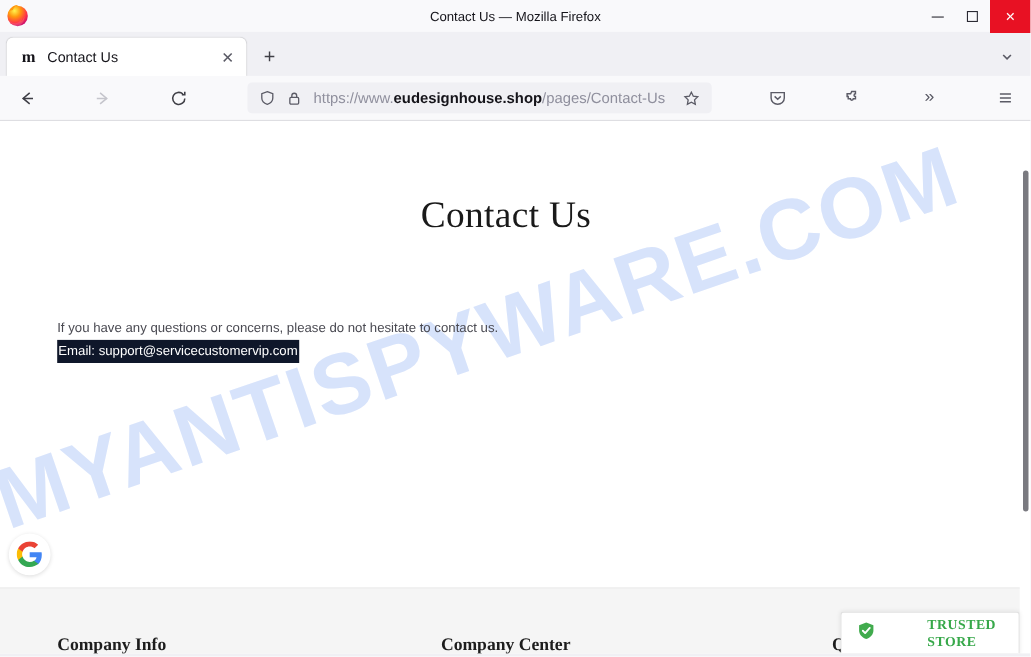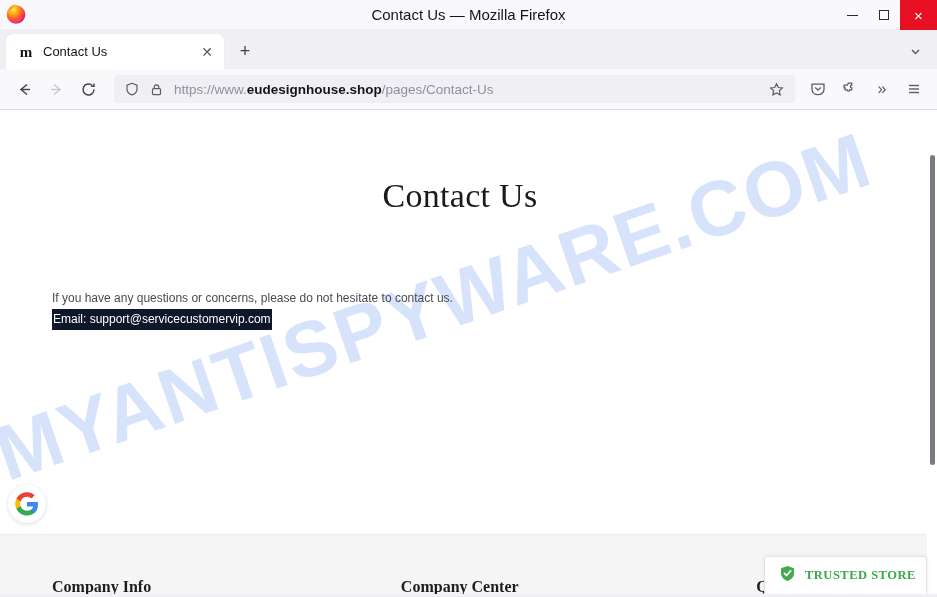--- a/index.html
+++ b/index.html
@@ -28,21 +28,21 @@
   .ff-logo {
     position: absolute; left: 5px; top: 3px;
     width: 22px; height: 22px;
   }
   .win-title {
     position: absolute;
     left: 0; right: 0; top: 0;
     height: 30px;
     line-height: 30px;
     text-align: center;
-    font-size: 15px;
+    font-size: 12px;
     color: #15141a;
   }
   .win-controls {
     position: absolute; right: 0; top: 0;
     height: 30px;
     display: flex;
   }
   .win-btn {
     width: 32px; height: 30px;
     display: flex; align-items: center; justify-content: center;
@@ -121,20 +121,21 @@
 
   
   .navbar {
     position: relative;
     height: 41px;
     background: #f9f9fb;
     display: flex;
     align-items: center;
     padding: 0 8px;
     border-bottom: 1px solid #dedee2;
+    gap: 37px;
   }
   .nav-btn {
     width: 32px; height: 32px;
     display: flex; align-items: center; justify-content: center;
     color: #3f3f46;
     border-radius: 4px;
     flex: 0 0 32px;
   }
   .nav-btn.disabled { color: #c5c5cc; }
   .urlbar {
@@ -290,20 +291,21 @@
     width: 163px; height: 38px;
     background: #ffffff;
     border: 1px solid #e2e2e2;
     border-bottom: none;
     border-radius: 3px 3px 0 0;
     box-shadow: 0 0 4px rgba(0,0,0,.08);
     display: flex;
     align-items: center;
     padding-left: 14px;
     z-index: 9;
+    gap: 38px;
   }
   .trusted-badge .label {
     margin-left: 9px;
     font-family: "Liberation Serif", serif;
     font-size: 12.5px;
     font-weight: bold;
     letter-spacing: .5px;
     color: #37a84a;
   }
 </style>

